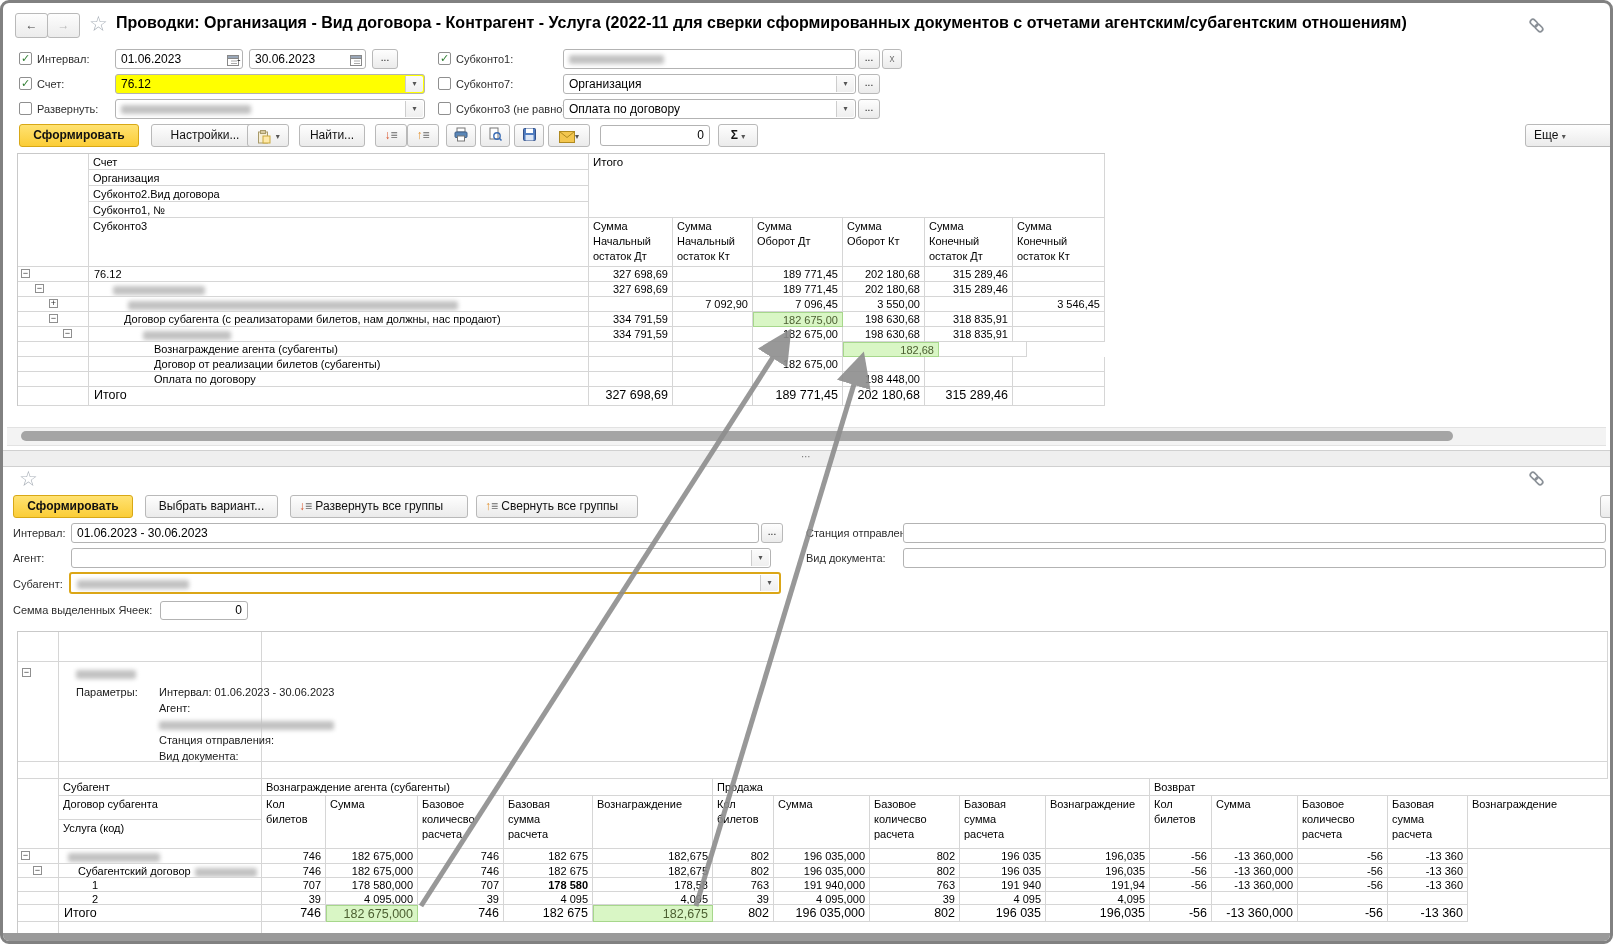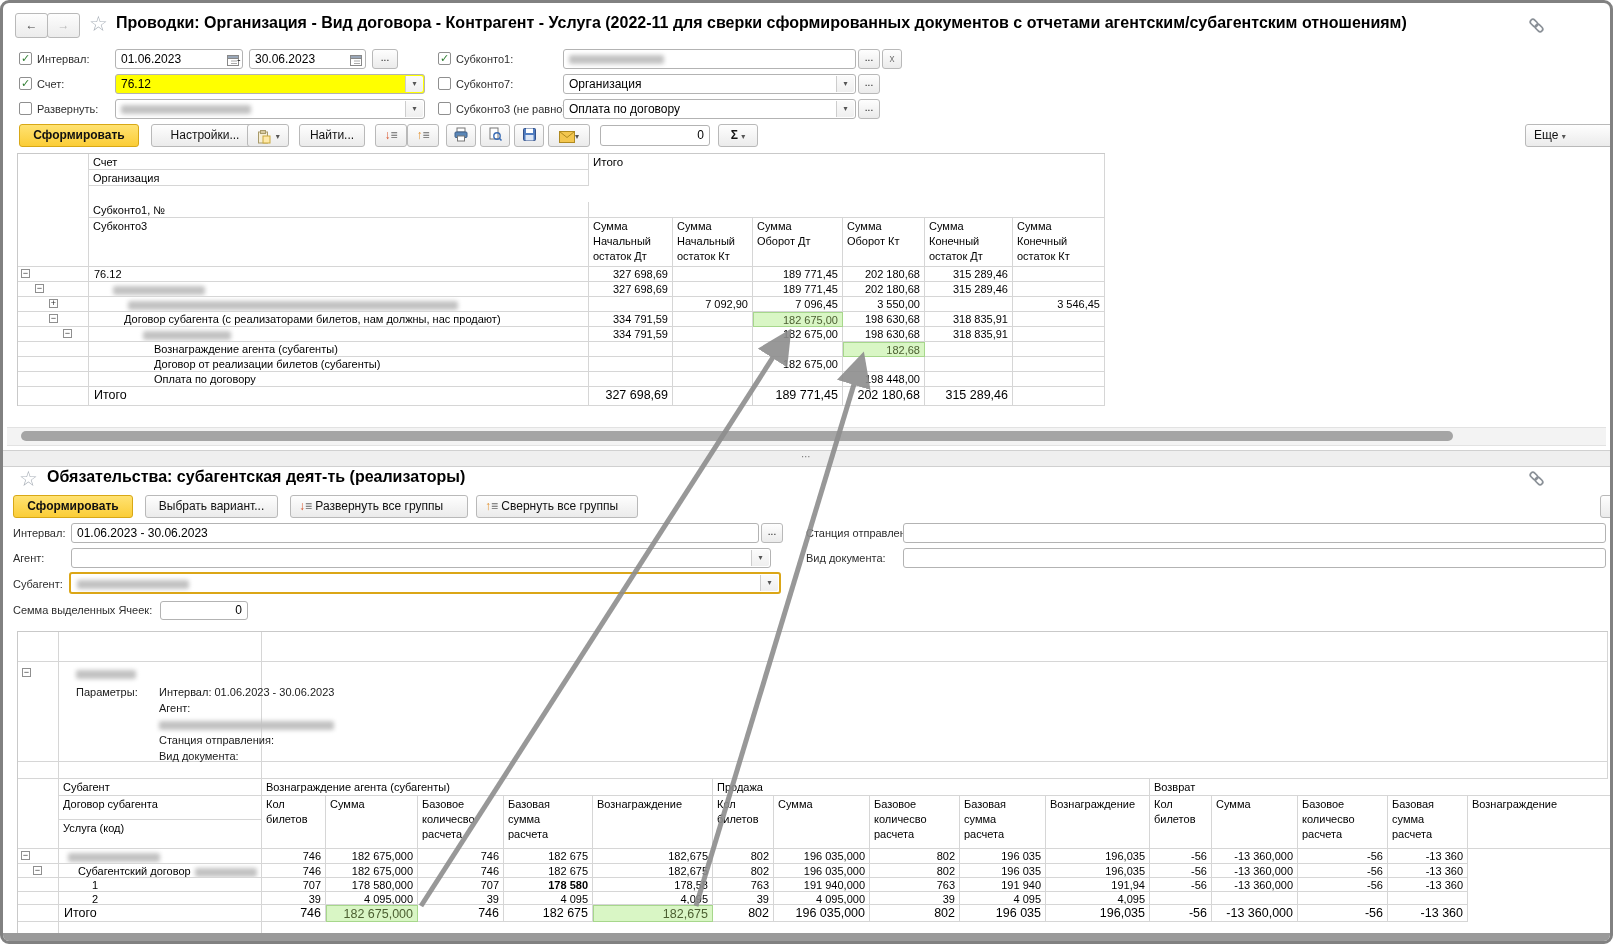--- a/index.html
+++ b/index.html
@@ -151,20 +151,21 @@
         <polyline points="0.5,0.5 8,6.5 15.5,0.5" fill="none" stroke="#b08a20"></polyline>
       </svg><span style="font-size:8px;color:#555">▾</span></div>
   <div class="inp num-r" style="left:597px;top:122px;width:110px;height:21px;line-height:19px"><span>0</span></div>
   <div class="btn icon" style="left:715px;top:121px;width:40px;font-weight:bold"><span>Σ</span> <span style="font-size:8px;color:#555;font-weight:normal">▾</span></div>
   <div class="btn" style="left:1522px;top:121px;width:100px;text-align:left"><span>Еще</span> <span style="font-size:8px;color:#555">▾</span></div>
 
   <div id="top-table" class="tbl brd-l brd-t" style="left: 14px; top: 150px; width: 1087px; height: 252px;">
       <div class="hcell" style="left: 0px; top: 0px; width: 71px; height: 113px;"></div>
       <div class="hcell" style="left: 71px; top: 0px; width: 500px; height: 16px;">Счет</div>
       <div class="hcell" style="left: 71px; top: 16px; width: 500px; height: 16px;">Организация</div>
+      <div class="hcell" style="left: 71px; top: 32px; width: 500px; height: 16px;">Субконто2.Вид договора</div>
       <div class="hcell" style="left: 71px; top: 48px; width: 500px; height: 16px;">Субконто1, №</div>
       <div class="hcell" style="left: 71px; top: 64px; width: 500px; height: 49px;">Субконто3</div>
       <div class="hcell" style="left: 571px; top: 0px; width: 516px; height: 64px; font-size: 11.5px;">Итого</div>
       <div class="hcell" style="left: 571px; top: 64px; width: 84px; height: 49px;">Сумма
 Начальный
 остаток Дт</div>
       <div class="hcell" style="left: 655px; top: 64px; width: 80px; height: 49px;">Сумма
 Начальный
 остаток Кт</div>
       <div class="hcell" style="left: 735px; top: 64px; width: 90px; height: 49px;">Сумма
@@ -236,21 +237,21 @@
         <div class="c num" style="width: 82px;">198 630,68</div>
         <div class="c num" style="width: 88px;">318 835,91</div>
         <div class="c num" style="width: 92px;"></div>
       </div>
       <div class="trow" style="position: absolute; left: 0px; top: 188px; height: 15px;">
         <div class="c tree" style="width: 71px;"></div>
         <div class="c" style="width: 500px; padding-left: 65px;"><span>Вознаграждение агента (субагенты)</span></div>
         <div class="c num" style="width: 84px;"></div>
         <div class="c num" style="width: 80px;"></div>
         <div class="c num" style="width: 90px;"></div>
-        <div class="c num hl" style="width: 82px;">182,68</div>
+        <div class="c num hl" style="width: 96px;">182,68</div>
         <div class="c num" style="width: 88px;"></div>
         <div class="c num" style="width: 92px;"></div>
       </div>
       <div class="trow" style="position: absolute; left: 0px; top: 203px; height: 15px;">
         <div class="c tree" style="width: 71px;"></div>
         <div class="c" style="width: 500px; padding-left: 65px;"><span>Договор от реализации билетов (субагенты)</span></div>
         <div class="c num" style="width: 84px;"></div>
         <div class="c num" style="width: 80px;"></div>
         <div class="c num" style="width: 90px;">182 675,00</div>
         <div class="c num" style="width: 82px;"></div>
@@ -279,21 +280,20 @@
       </div>
     </div>
 
   <div class="hscroll" style="left:4px;top:424px;width:1599px;height:17px">
     <div class="hthumb" style="left:14px;top:3px;width:1432px;height:10px"></div>
   </div>
 
   <div class="splitter" style="top:447px"><span>⋯</span></div>
 
   <div class="star" style="left:16px;top:466px">☆</div>
-  <div class="title" style="left:44px;top:465px">Обязательства: субагентская деят-ть (реализаторы)</div>
   <div class="abs" style="left:1524px;top:466px">
     <svg width="19" height="19" viewBox="0 0 16 16" fill="none" stroke="#8a9097" stroke-width="1.4">
         <g transform="rotate(45 8 8)">
           <rect x="1.5" y="5.8" width="7" height="4.4" rx="2.2"></rect>
           <rect x="7.5" y="5.8" width="7" height="4.4" rx="2.2"></rect>
         </g>
       </svg>
   </div>
 
   <div class="btn yellow" style="left:10px;top:492px;width:120px">Сформировать</div>

